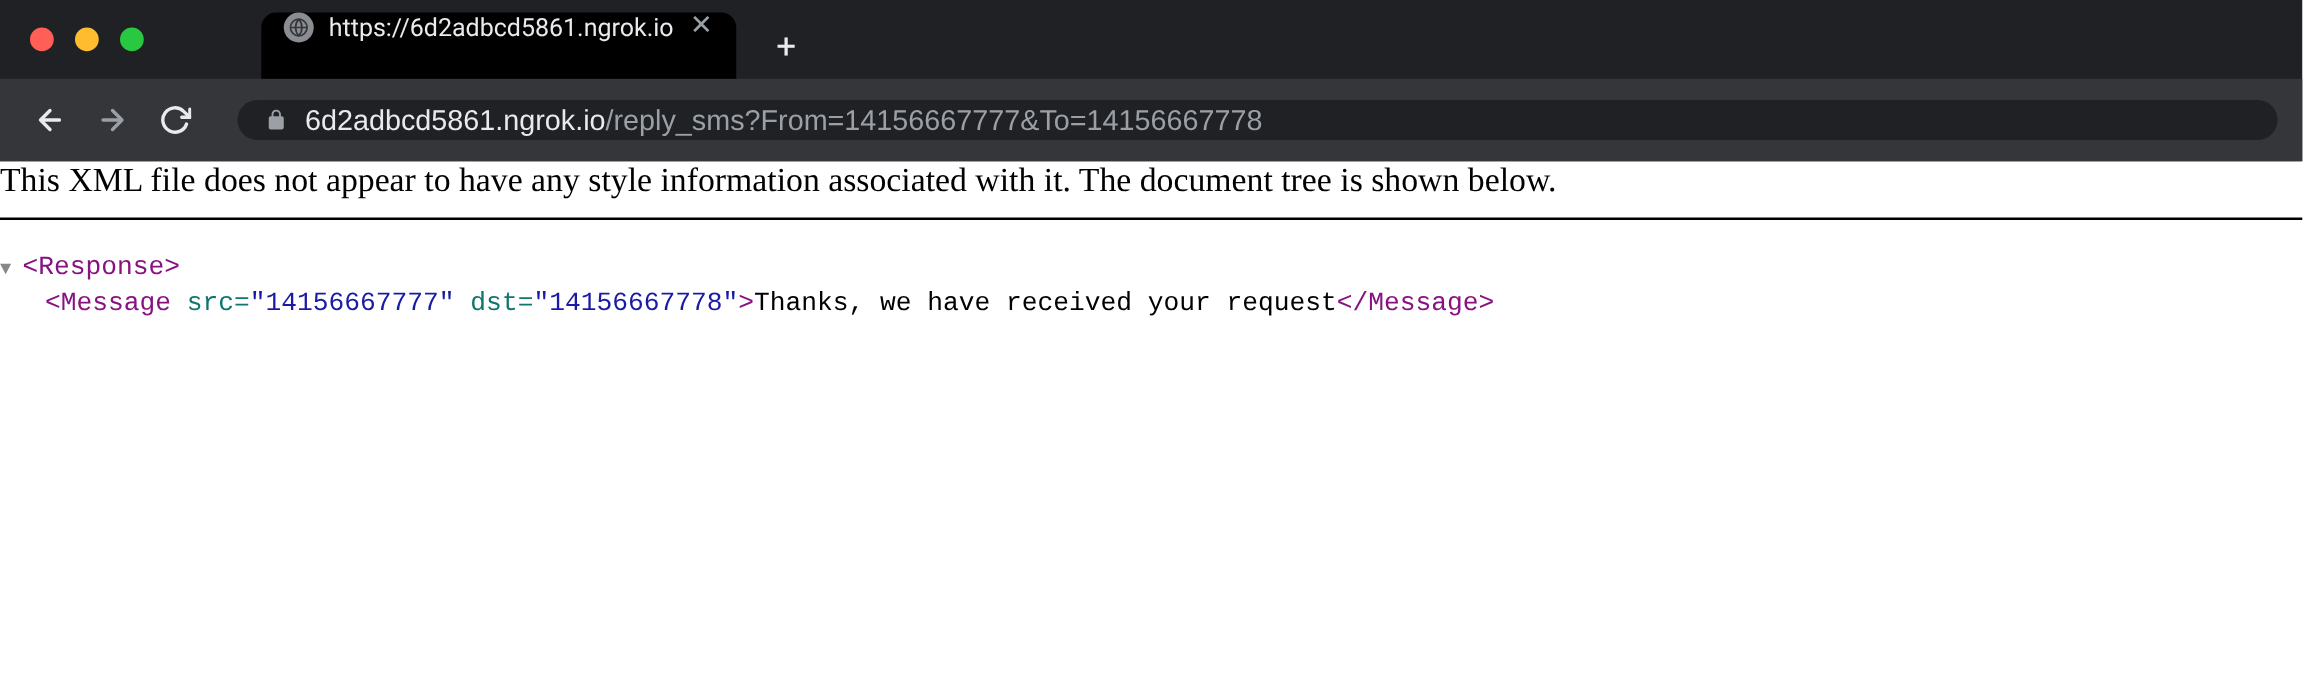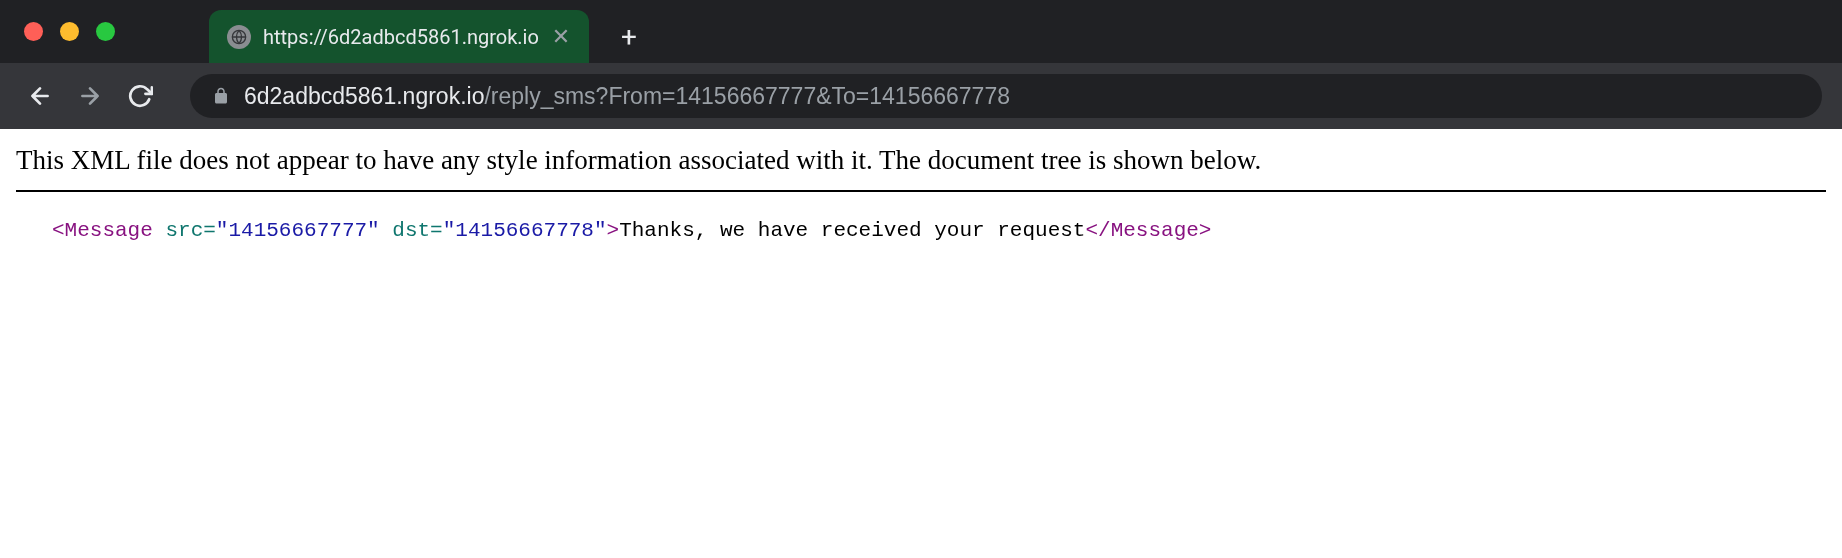--- a/index.html
+++ b/index.html
@@ -29,22 +29,22 @@
     .traffic-light {
       width: 19px;
       height: 19px;
       border-radius: 50%;
     }
     .tl-red { background: #ff5f57; }
     .tl-yellow { background: #febc2e; }
     .tl-green { background: #28c840; }
     .tab {
       display: flex;
-      align-items: center;
-      background: #14532d;
+      align-items: flex-start;
+      background: #000000;
       border-radius: 12px 12px 0 0;
       padding: 0 18px;
       height: 53px;
       margin-top: 10px;
       gap: 12px;
       min-width: 380px;
     }
     .tab-favicon {
       width: 24px;
       height: 24px;
@@ -101,41 +101,40 @@
       color: #9aa0a6;
       cursor: pointer;
       border-radius: 50%;
     }
     .nav-btn.enabled { color: #e8eaed; }
     .nav-btn svg { width: 26px; height: 26px; }
     .address-bar {
       flex: 1;
       background: #202124;
       border-radius: 33px;
-      height: 44px;
+      height: 32px;
       display: flex;
       align-items: center;
       padding: 0 22px;
       margin-left: 20px;
       gap: 14px;
     }
     .lock-icon {
       width: 18px;
       height: 18px;
       color: #9aa0a6;
     }
     .url-text {
       font-size: 23px;
       font-family: -apple-system, sans-serif;
       white-space: nowrap;
     }
     .url-domain { color: #e8eaed; }
     .url-path { color: #9aa0a6; }
     .content {
-      padding: 16px;
       font-family: Georgia, "Times New Roman", serif;
     }
     .xml-notice {
       font-size: 27px;
       color: #000;
       padding-bottom: 14px;
       border-bottom: 2px solid #000;
       margin-bottom: 24px;
     }
     .xml-tree {
@@ -208,15 +207,16 @@
       <span class="url-text">
         <span class="url-domain">6d2adbcd5861.ngrok.io</span><span class="url-path">/reply_sms?From=14156667777&amp;To=14156667778</span>
       </span>
     </div>
   </div>
 </div>
 
 <div class="content">
   <div class="xml-notice">This XML file does not appear to have any style information associated with it. The document tree is shown below.</div>
   <div class="xml-tree">
+    <div class="xml-line"><span class="disclosure">▼</span><span class="xml-tag">&lt;Response&gt;</span></div>
     <div class="xml-line indent1"><span class="xml-tag">&lt;Message</span> <span class="xml-attr-name">src=</span><span class="xml-attr-value">"14156667777"</span> <span class="xml-attr-name">dst=</span><span class="xml-attr-value">"14156667778"</span><span class="xml-tag">&gt;</span><span class="xml-text">Thanks, we have received your request</span><span class="xml-tag">&lt;/Message&gt;</span></div>
   </div>
 </div>
 
 </body></html>

